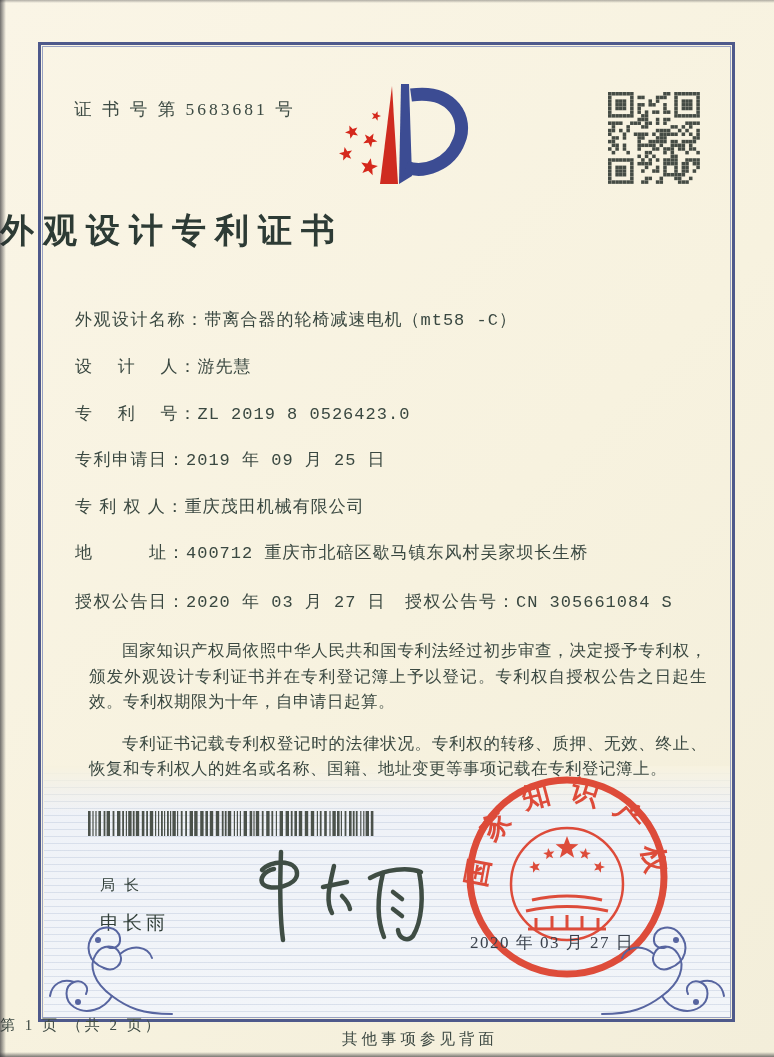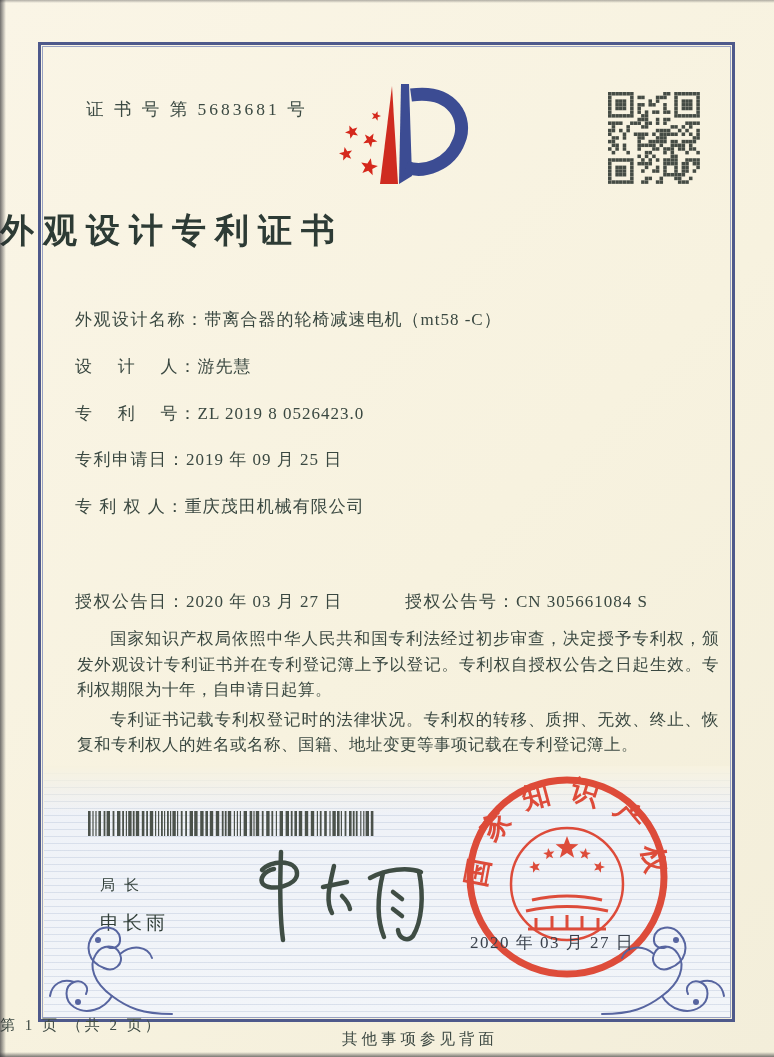--- a/index.html
+++ b/index.html
@@ -21,35 +21,35 @@
   .frame-inner{position:absolute;inset:1px;border:1px solid #98a1c2;}
 
   .panel{position:absolute;left:44px;top:766px;width:686px;height:251px;
     background:
       repeating-linear-gradient(180deg, rgba(197,207,224,.55) 0 1px, rgba(243,246,250,0) 1px 7px),
       linear-gradient(180deg,#eef1f7 0%,#f2f5f9 100%);
   }
   .panel-fade{position:absolute;left:0;top:0;right:0;height:48px;
     background:linear-gradient(180deg,#f7f2df 0%,rgba(247,242,223,0) 100%);}
 
-  .cert-no{position:absolute;left:86px;top:97px;font-size:17.5px;letter-spacing:3px;color:#3c4a43;}
+  .cert-no{position:absolute;left:74px;top:97px;font-size:17.5px;letter-spacing:3px;color:#3c4a43;}
   .logo{position:absolute;left:312px;top:72px;}
   .qr{position:absolute;left:608px;top:92px;}
 
   .title{position:absolute;left:0;top:208px;width:100%;text-align:left;
     font-size:34px;font-weight:700;letter-spacing:9px;color:#2d3b35;}
 
   .field-row{position:absolute;left:75px;width:655px;font-size:17px;color:#3a4841;letter-spacing:1px;}
   .field-row .lbl{letter-spacing:1.5px;}
-  .field-row .val{letter-spacing:1px;}
+  .field-row .val{letter-spacing:1px;font-family:Liberation Mono, monospace;}
   .grant-no{position:absolute;left:330px;top:0;text-align:center;}
 
   .body-text{position:absolute;left:73px;top:622px;width:650px;
     font-size:16.5px;line-height:25.5px;color:#3a4841;text-align:justify;}
-  .body-text p{margin:4px;text-indent:2em;letter-spacing:.5px;}
+  .body-text p{margin:16px;text-indent:2em;letter-spacing:.5px;}
 
   .barcode{position:absolute;left:88px;top:811px;}
 
   .officer{position:absolute;left:100px;top:876px;color:#313f39;}
   .officer .officer-title{font-size:15px;letter-spacing:9px;}
   .officer .officer-name{font-size:19px;letter-spacing:4px;margin-top:15px;}
 
   .signature{position:absolute;left:222px;top:840px;}
 
   .seal{position:absolute;left:462px;top:772px;width:210px;height:210px;}
@@ -428,20 +428,23 @@
   </div>
   <div class="field-row" style="top:402px">
     <span class="lbl">专　 利　 号：</span><span class="val">ZL 2019 8 0526423.0</span>
   </div>
   <div class="field-row" style="top:448px">
     <span class="lbl">专利申请日：</span><span class="val">2019 年 09 月 25 日</span>
   </div>
   <div class="field-row" style="top:495px">
     <span class="lbl">专 利 权 人：</span><span class="val">重庆茂田机械有限公司</span>
   </div>
+  <div class="field-row" style="top:541px">
+    <span class="lbl">地　　　址：</span><span class="val">400712 重庆市北碚区歇马镇东风村吴家坝长生桥</span>
+  </div>
   <div class="field-row" style="top:590px">
     <span class="lbl">授权公告日：</span><span class="val">2020 年 03 月 27 日</span>
     <span class="grant-no">
       <span class="lbl">授权公告号：</span><span class="val">CN 305661084 S</span>
     </span>
   </div>
 
   <div class="body-text">
     <p>国家知识产权局依照中华人民共和国专利法经过初步审查，决定授予专利权，颁发外观设计专利证书并在专利登记簿上予以登记。专利权自授权公告之日起生效。专利权期限为十年，自申请日起算。</p>
     <p>专利证书记载专利权登记时的法律状况。专利权的转移、质押、无效、终止、恢复和专利权人的姓名或名称、国籍、地址变更等事项记载在专利登记簿上。</p>

